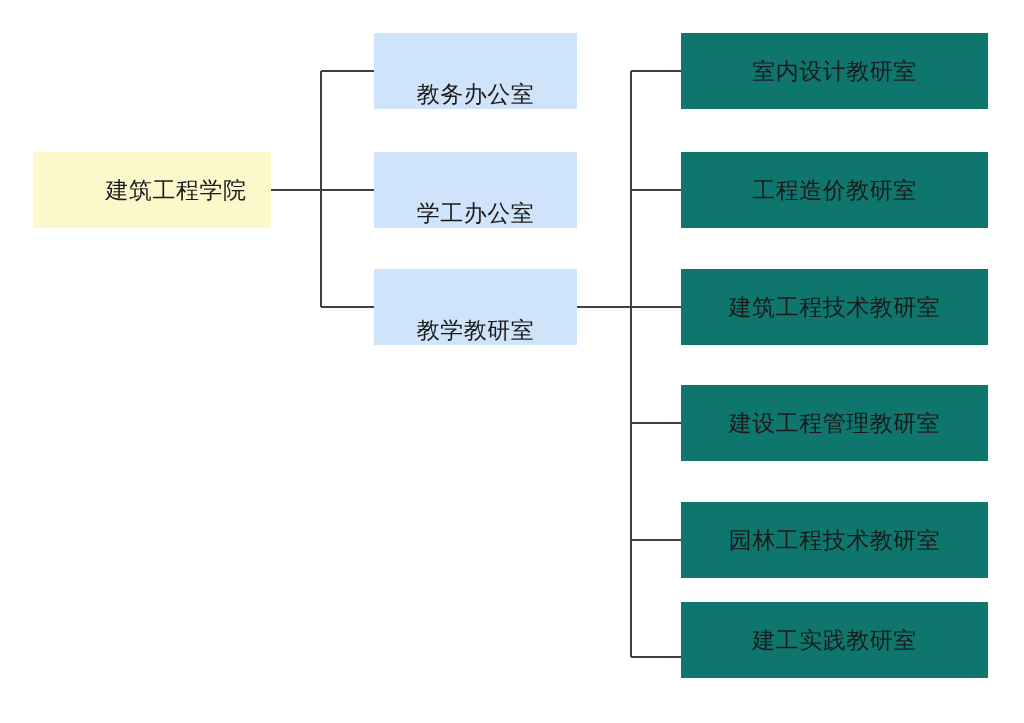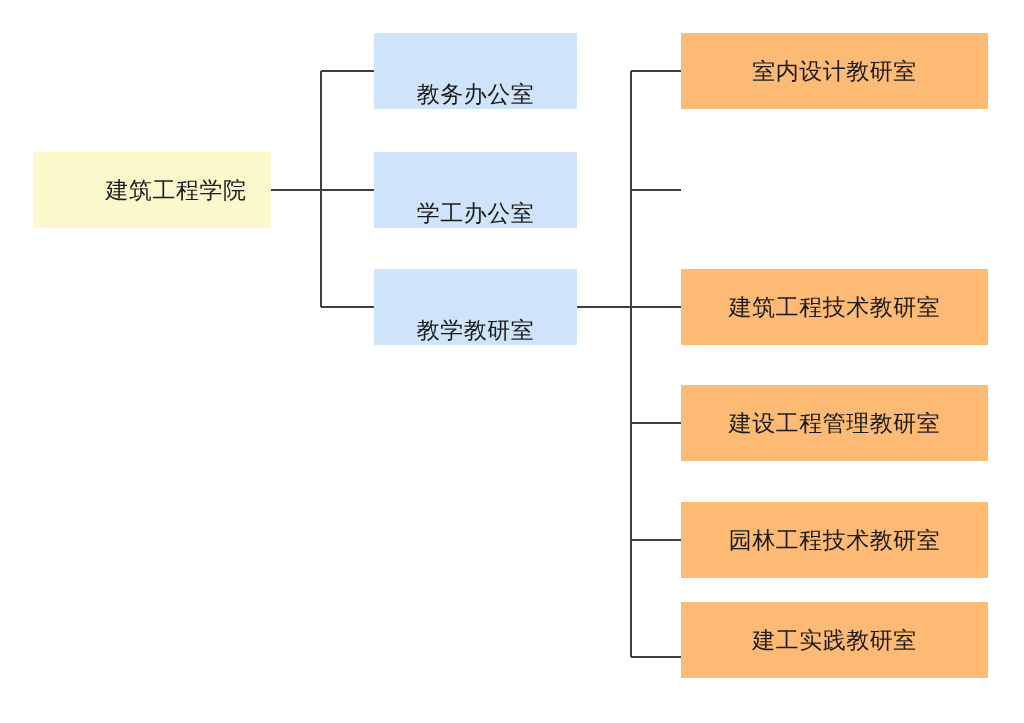--- a/index.html
+++ b/index.html
@@ -41,21 +41,21 @@
     border: none;
   }
   .node-root {
     background: #fbf8cc;
   }
   .node-dept {
     background: #cfe4fa;
     align-items: flex-end;
   }
   .node-teach {
-    background: #fdba74;
+    background: #0f766e;
   }
 </style>
 </head>
 <body>
 
 <div id="chart-canvas">
 
   <svg id="connector-layer" viewBox="0 0 1024 723" width="1024" height="723" xmlns="http://www.w3.org/2000/svg">
     <g id="connector-group" stroke="#404040" stroke-width="2" stroke-linecap="butt" fill="none">
         <line x1="271" y1="190" x2="374" y2="190"></line>
@@ -84,20 +84,23 @@
   <div class="node node-dept" style="left: 374px; top: 152px; width: 203px; height: 76px;">
     <span>学工办公室</span>
   </div>
   <div class="node node-dept" style="left: 374px; top: 269px; width: 203px; height: 76px;">
     <span>教学教研室</span>
   </div>
 
   <div class="node node-teach" style="left: 681px; top: 33px; width: 307px; height: 76px;">
     <span>室内设计教研室</span>
   </div>
+  <div class="node node-teach" style="left: 681px; top: 152px; width: 307px; height: 76px;">
+    <span>工程造价教研室</span>
+  </div>
   <div class="node node-teach" style="left: 681px; top: 385px; width: 307px; height: 76px;">
     <span>建设工程管理教研室</span>
   </div>
   <div class="node node-teach" style="left: 681px; top: 269px; width: 307px; height: 76px;">
     <span>建筑工程技术教研室</span>
   </div>
   <div class="node node-teach" style="left: 681px; top: 502px; width: 307px; height: 76px;">
     <span>园林工程技术教研室</span>
   </div>
   <div class="node node-teach" style="left: 681px; top: 602px; width: 307px; height: 76px;">

